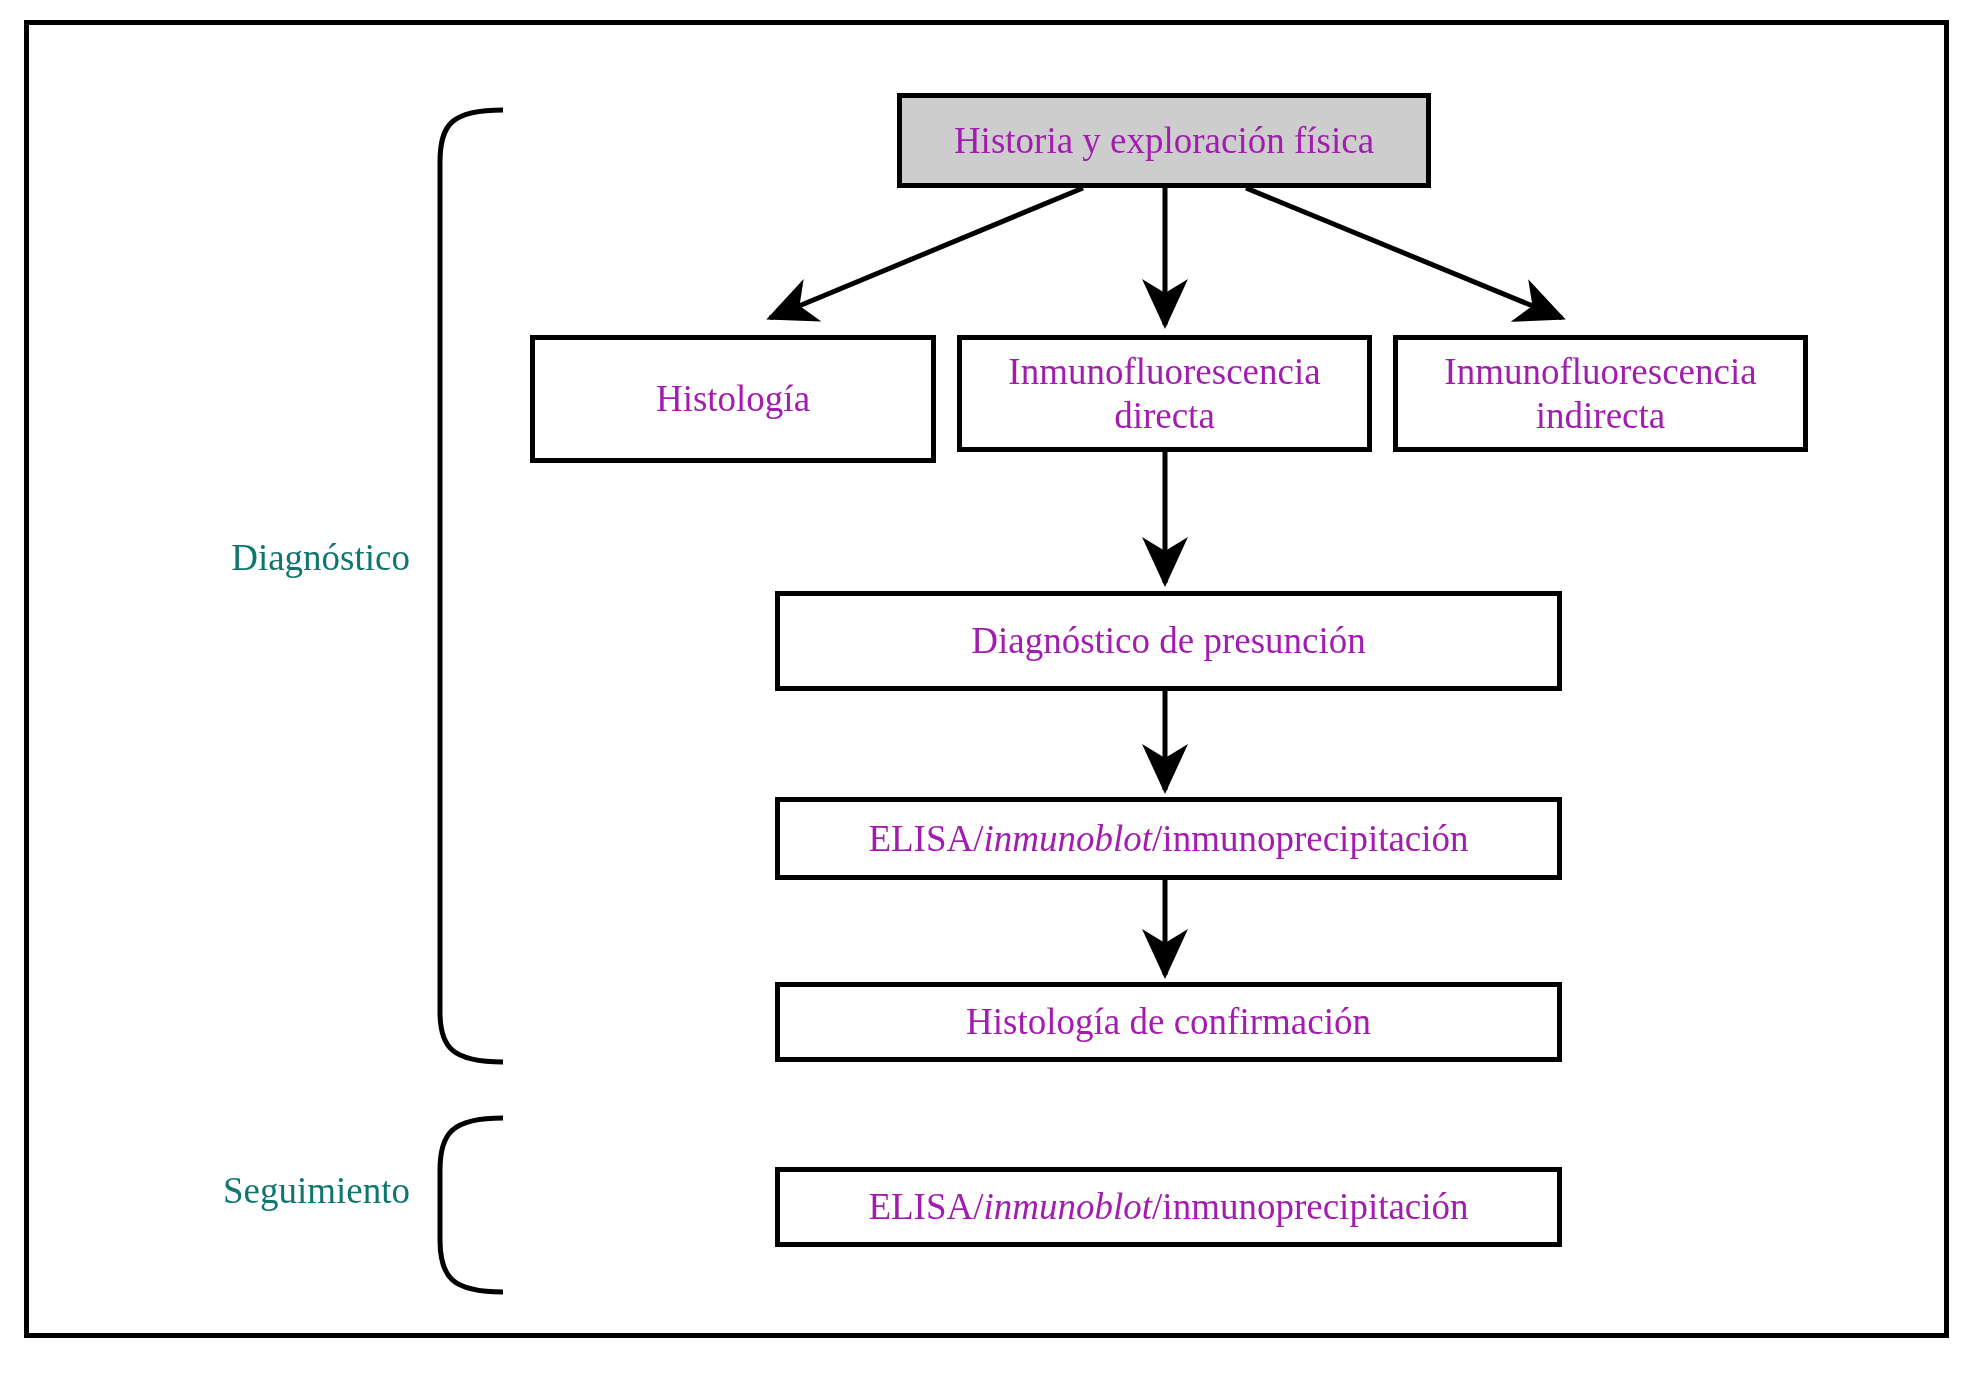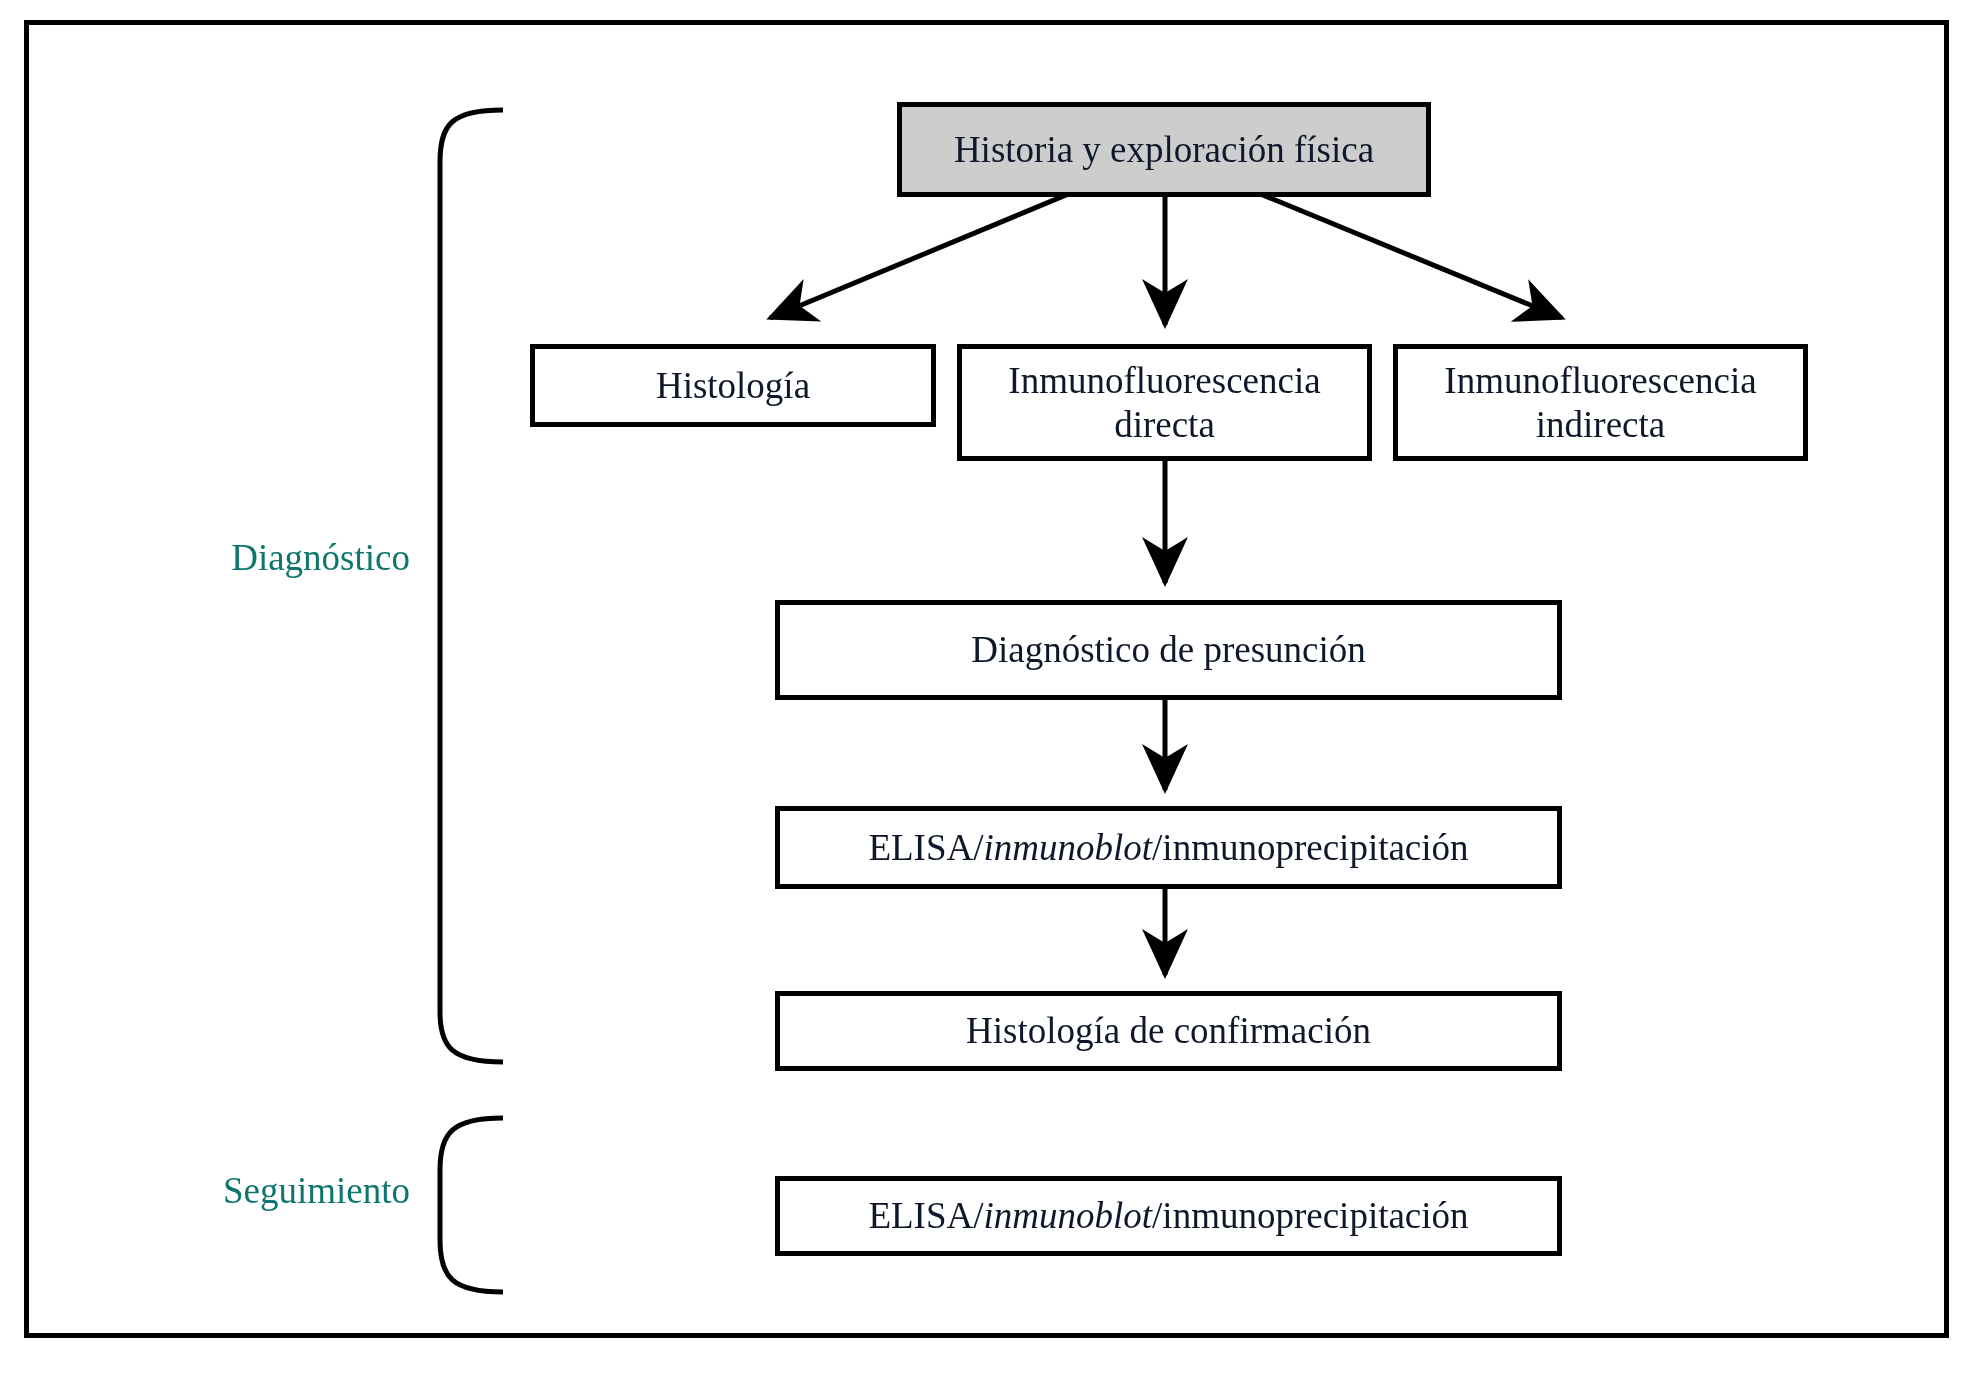--- a/index.html
+++ b/index.html
@@ -30,22 +30,21 @@
   .node {
     position: absolute;
     box-sizing: border-box;
     border: 5px solid #000000;
     background: #ffffff;
     display: flex;
     align-items: center;
     justify-content: center;
     text-align: center;
     line-height: 1.18;
-    color: #0f172a;
-    margin-top: 9px;
+    color: #a21caf;
   }
   .node.shaded {
     background: #cdcdcd;
   }
   .node-label {
     display: block;
     padding: 0 10px;
   }
   .side-label {
     position: absolute;
@@ -101,21 +100,21 @@
   </div>
 
   <div class="side-label" style="left:120px; top:1169px; width:290px; font-size:37px;">
     <span>Seguimiento</span>
   </div>
 
   <div class="node shaded" style="left:897px; top:93px; width:534px; height:95px; font-size:37px;">
     <span class="node-label">Historia y exploración física</span>
   </div>
 
-  <div class="node" style="left:530px; top:335px; width:406px; height:83px; font-size:37px;">
+  <div class="node" style="left:530px; top:335px; width:406px; height:128px; font-size:37px;">
     <span class="node-label">Histología</span>
   </div>
 
   <div class="node" style="left:957px; top:335px; width:415px; height:117px; font-size:37px;">
     <span class="node-label">
       <span>Inmunofluorescencia</span><br>
       <span>directa</span>
     </span>
   </div>
 

